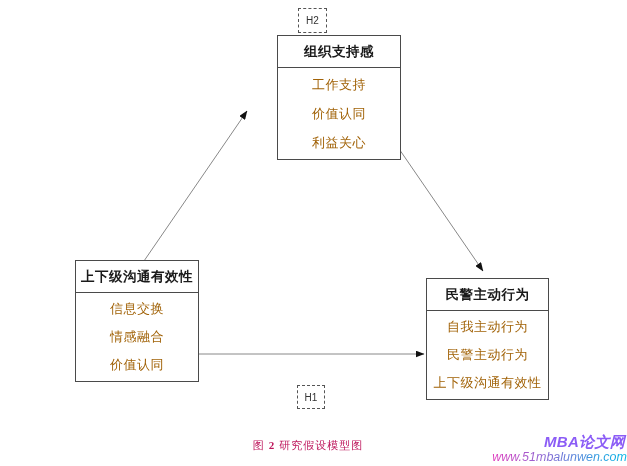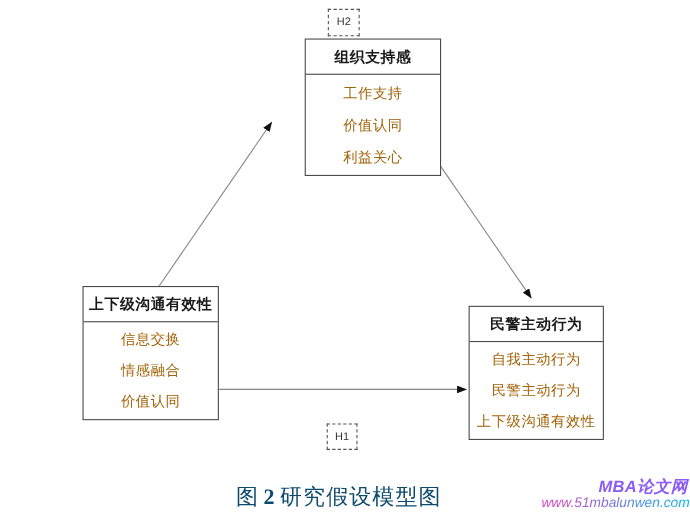--- a/index.html
+++ b/index.html
@@ -64,22 +64,22 @@
     font-size: 10px;
     color: #333333;
   }
   .caption {
     position: absolute;
     left: 0;
     top: 438px;
     width: 616px;
     text-align: center;
     font-family: "Liberation Serif", "DejaVu Serif", serif;
-    font-size: 20px;
-    color: #0c4a6e;
+    font-size: 11px;
+    color: #be185d;
     letter-spacing: 1px;
   }
   .caption .fig-number { font-weight: 700; padding: 0 4px; }
   .watermark-name {
     position: absolute;
     right: 2px;
     top: 433px;
     font-size: 15px;
     font-weight: 700;
     font-style: italic;

